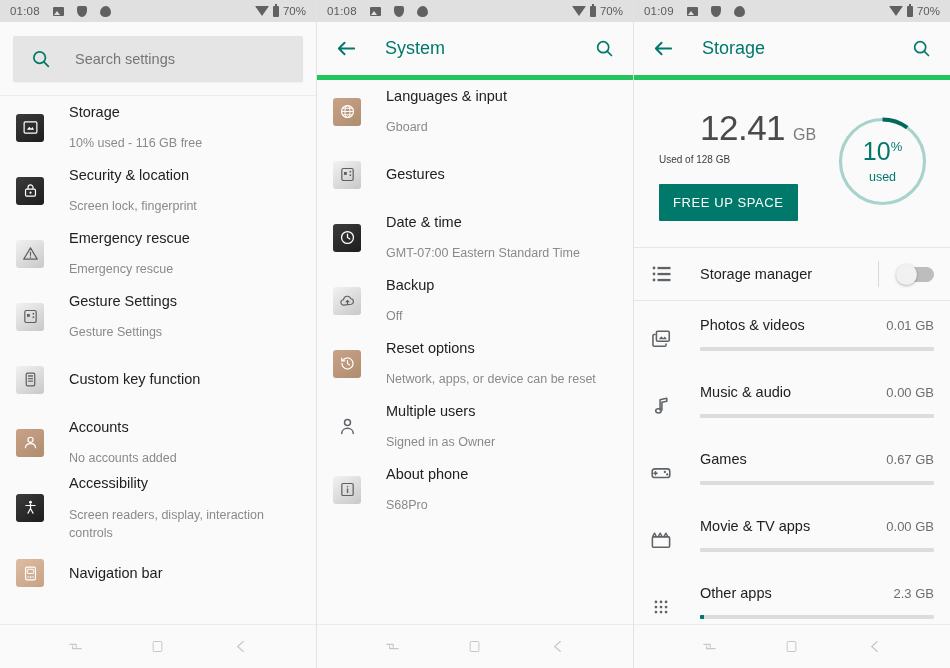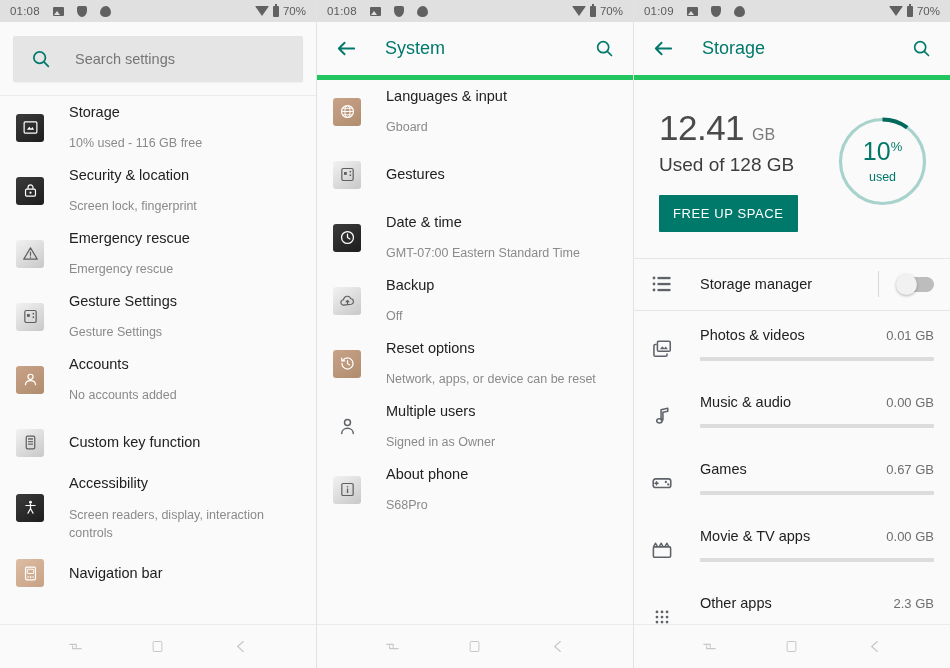--- a/index.html
+++ b/index.html
@@ -125,23 +125,23 @@
 
   
   .storage-top {
     padding: 28px 20px 26px 20px;
     display: flex; align-items: flex-start;
     border-bottom: 1px solid #e6e6e6;
     background: #fafafa;
   }
   .st-left { flex: 1 1 auto; padding-left: 5px; }
   .st-amount { display: flex; align-items: baseline; }
-  .st-num { font-size: 35px; color: #4a4a4a; font-weight: 300; letter-spacing: -.5px; }
+  .st-num { font-size: 35px; color: #4a4a4a; font-weight: 300; letter-spacing: -.5px; margin-left: 41px; }
   .st-unit { font-size: 16px; color: #7a7a7a; margin-left: 8px; font-weight: 400; }
-  .st-of { font-size: 19px; color: #3d3d3d; margin-top: 6px; }
+  .st-of { font-size: 10px; color: #3d3d3d; margin-top: 6px; }
   .st-btn {
     margin-top: 19px; display: inline-block;
     background: #00796b; color: #fff;
     font-size: 13px; letter-spacing: .6px; font-weight: 500;
     padding: 11px 14px; border: none; border-radius: 1px;
     cursor: pointer; font-family: inherit;
   }
   .ring-wrap { position: relative; width: 95px; height: 95px; flex: 0 0 95px; margin-top: 6px; }
   .ring-label {
     position: absolute; inset: 0;
@@ -166,21 +166,21 @@
     background: #bdbdbd; position: relative; cursor: pointer;
   }
   .toggle .thumb {
     position: absolute; top: -3px; left: -2px;
     width: 21px; height: 21px; border-radius: 50%;
     background: #f1f1f1; box-shadow: 0 1px 3px rgba(0,0,0,.28);
   }
 
   
   .cat-row { padding: 0 16px; }
-  .cat-inner { display: flex; align-items: flex-start; padding-top: 16px; text-align: center; }
+  .cat-inner { display: flex; align-items: flex-start; padding-top: 16px; }
   .cat-ic {
     width: 24px; height: 24px; flex: 0 0 24px; margin-right: 26px; margin-top: 11px;
   }
   .cat-body { flex: 1 1 auto; padding-bottom: 1px; }
   .cat-head { display: flex; align-items: baseline; }
   .cat-name { font-size: 14.5px; color: #212121; }
   .cat-size { margin-left: auto; font-size: 13px; color: #6e6e6e; }
   .bar {
     margin-top: 14px; height: 4px; background: #dcdcdc; border-radius: 1px;
     position: relative; overflow: hidden; margin-bottom: 16px;
@@ -275,42 +275,42 @@
               <circle cx="16" cy="8" r="1.2" fill="#5f5f5f"></circle>
               <circle cx="16" cy="13" r="1.2" fill="#5f5f5f"></circle>
             </svg>
           </div>
           <div class="row-txt">
             <div class="row-title">Gesture Settings</div>
             <div class="row-sub">Gesture Settings</div>
           </div>
         </div>
         <div class="row">
-          <div class="row-ic ic-tan">
-            <svg viewBox="0 0 24 24" width="17" height="17">
-              <circle cx="12" cy="8.2" r="3.6" fill="none" stroke="#ffffff" stroke-width="1.7"></circle>
-              <path d="M4.8 20c0-4 3.2-6.4 7.2-6.4s7.2 2.4 7.2 6.4" fill="none" stroke="#ffffff" stroke-width="1.7"></path>
-            </svg>
-          </div>
-          <div class="row-txt">
-            <div class="row-title">Accounts</div>
-            <div class="row-sub">No accounts added</div>
-          </div>
-        </div>
-        <div class="row">
           <div class="row-ic ic-grey">
             <svg viewBox="0 0 24 24" width="17" height="17">
               <rect x="6" y="3" width="12" height="18" rx="1.8" fill="none" stroke="#5f5f5f" stroke-width="1.7"></rect>
               <rect x="8.5" y="6" width="7" height="2" fill="#5f5f5f"></rect>
               <rect x="8.5" y="10" width="7" height="1.6" fill="#5f5f5f"></rect>
               <rect x="8.5" y="13.5" width="7" height="1.6" fill="#5f5f5f"></rect>
             </svg>
           </div>
           <div class="row-txt">
             <div class="row-title">Custom key function</div>
+          </div>
+        </div>
+        <div class="row">
+          <div class="row-ic ic-tan">
+            <svg viewBox="0 0 24 24" width="17" height="17">
+              <circle cx="12" cy="8.2" r="3.6" fill="none" stroke="#ffffff" stroke-width="1.7"></circle>
+              <path d="M4.8 20c0-4 3.2-6.4 7.2-6.4s7.2 2.4 7.2 6.4" fill="none" stroke="#ffffff" stroke-width="1.7"></path>
+            </svg>
+          </div>
+          <div class="row-txt">
+            <div class="row-title">Accounts</div>
+            <div class="row-sub">No accounts added</div>
           </div>
         </div>
         <div class="row">
           <div class="row-ic ic-dark">
             <svg viewBox="0 0 24 24" width="17" height="17">
               <circle cx="12" cy="4.6" r="2" fill="#ffffff"></circle>
               <path d="M12 7.4v6m0 0l-3.6 6.6M12 13.4l3.6 6.6M5.5 9.2h13" fill="none" stroke="#ffffff" stroke-width="1.7" stroke-linecap="round"></path>
             </svg>
           </div>
           <div class="row-txt">

